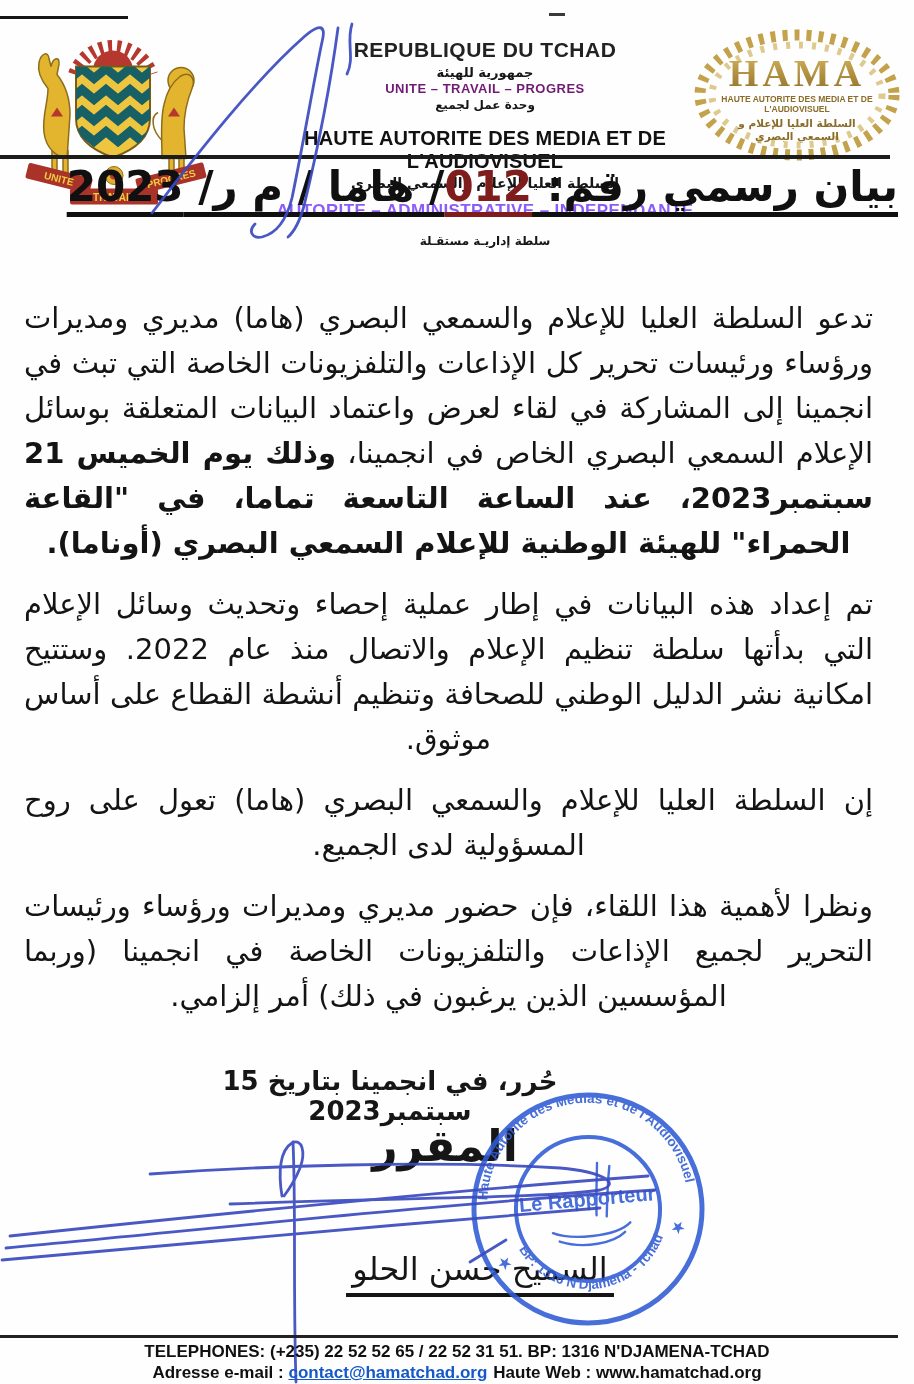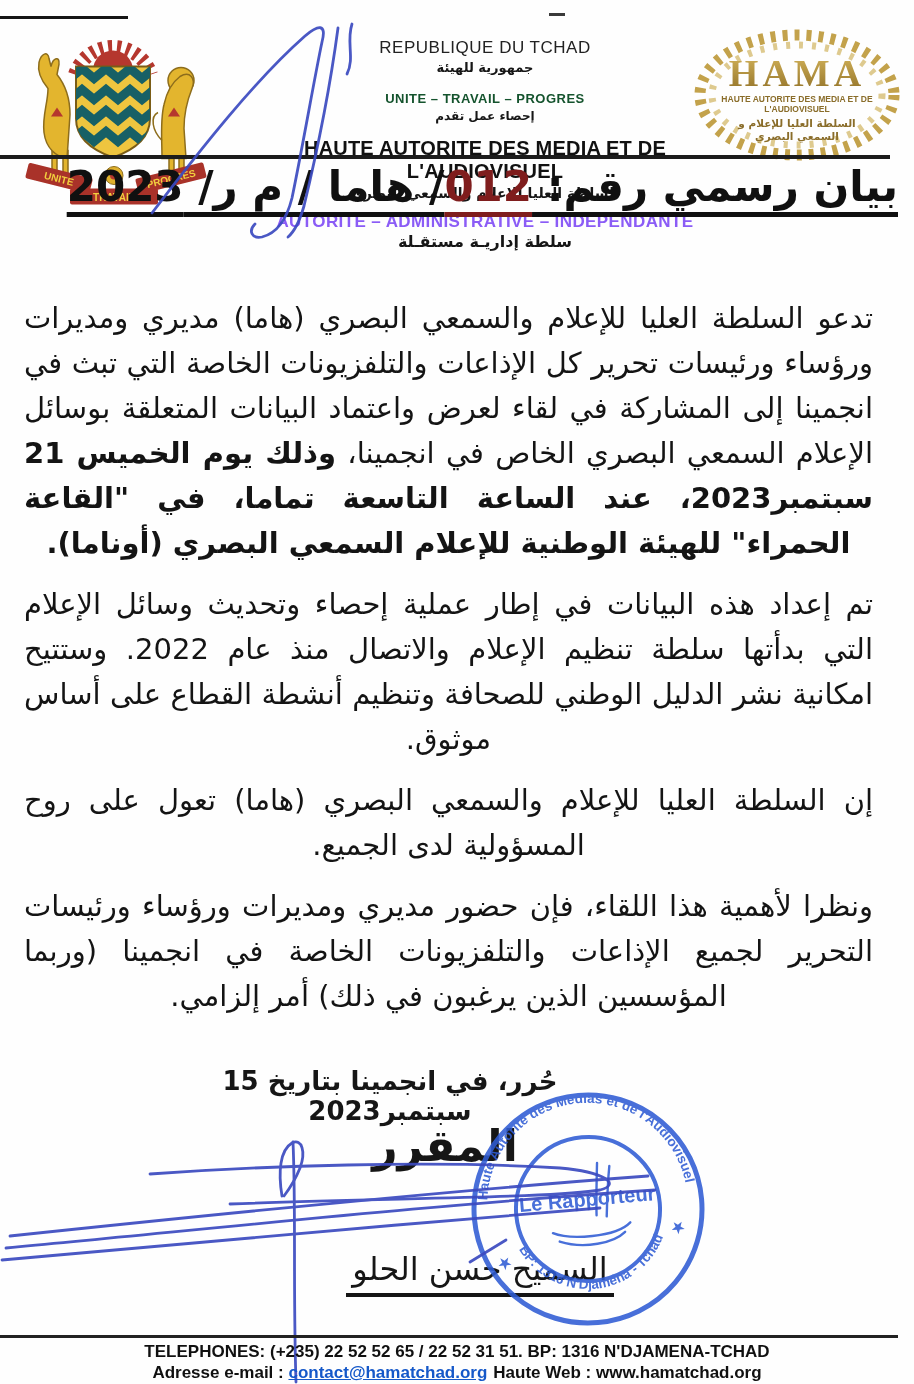--- a/index.html
+++ b/index.html
@@ -7,28 +7,28 @@
         font-family:"Liberation Sans",sans-serif;color:#161616;}
   .ar{font-family:"DejaVu Sans",sans-serif;}
 
   
   .artifact-top-left{position:absolute;left:0;top:16px;width:128px;height:3px;background:#161616;}
   .artifact-top-mid{position:absolute;left:549px;top:13px;width:16px;height:3px;background:#3a3a3a;}
 
   
   .coat{position:absolute;left:12px;top:20px;width:205px;height:186px;}
   .hdr-center{position:absolute;left:224px;top:38px;width:522px;text-align:center;line-height:1.18;}
-  .hdr-republic{font-size:17px;font-weight:normal;letter-spacing:.5px;color:#222;}
+  .hdr-republic{font-size:21px;font-weight:bold;letter-spacing:.5px;color:#222;}
   .hdr-republic-ar{font-size:13px;font-weight:bold;margin-top:2px;}
-  .hdr-motto{font-size:13px;font-weight:bold;letter-spacing:.5px;margin-top:16px;color:#14532d;}
+  .hdr-motto{font-size:13px;font-weight:bold;letter-spacing:.5px;margin-top:1px;color:#701a75;}
   .hdr-motto-ar{font-size:12px;font-weight:bold;margin-top:2px;}
   .hdr-authority{font-size:20px;font-weight:bold;margin-top:14px;letter-spacing:.2px;color:#111;}
   .hdr-authority-ar{font-size:14px;font-weight:bold;margin-top:1px;}
   .hdr-indep{font-size:17px;font-weight:bold;margin-top:10px;letter-spacing:.4px;color:#8b5cf6;}
-  .hdr-indep-ar{font-size:16px;font-weight:bold;margin-top:1px;}
+  .hdr-indep-ar{font-size:12px;font-weight:bold;margin-top:13px;}
   .hama-logo{position:absolute;left:688px;top:24px;width:218px;height:146px;}
   .hdr-rule{position:absolute;left:0;top:155px;width:890px;height:4px;background:#1c1c1c;}
 
   
   .doc-title{position:absolute;left:130px;right:16px;top:162px;direction:rtl;text-align:right;
              font-size:42px;font-weight:bold;color:#101010;white-space:nowrap;}
   .doc-title span{text-decoration:underline;text-decoration-thickness:4.5px;text-underline-offset:11px;}
   .doc-title .num{color:#7f1d1d;}
 
   
@@ -112,21 +112,21 @@
       </g>
       <rect x="58" y="168" width="88" height="16" rx="2" fill="#a93229"></rect>
       <text x="102" y="180" fill="#f2cf3e">TRAVAIL</text>
     </g>
   </svg>
 
   <div class="hdr-center">
     <div class="hdr-republic">REPUBLIQUE DU TCHAD</div>
     <div class="hdr-republic-ar ar">جمهورية للهيئة</div>
     <div class="hdr-motto">UNITE – TRAVAIL – PROGRES</div>
-    <div class="hdr-motto-ar ar">إحصاء عمل تقدم</div>
+    <div class="hdr-motto-ar ar">وحدة عمل لجميع</div>
     <div class="hdr-authority">HAUTE AUTORITE DES MEDIA ET DE L'AUDIOVISUEL</div>
     <div class="hdr-authority-ar ar">السلطة العليا للإعلام والسمعي البصري</div>
     <div class="hdr-indep">AUTORITE – ADMINISTRATIVE – INDEPENDANTE</div>
     <div class="hdr-indep-ar ar">سلطة إداريـة مستقـلة</div>
   </div>
 
   <svg class="hama-logo" viewBox="0 0 218 146">
     <defs>
       <linearGradient id="goldgrad" x1="0" y1="0" x2="0" y2="1">
         <stop offset="0" stop-color="#d6b65c"></stop>

